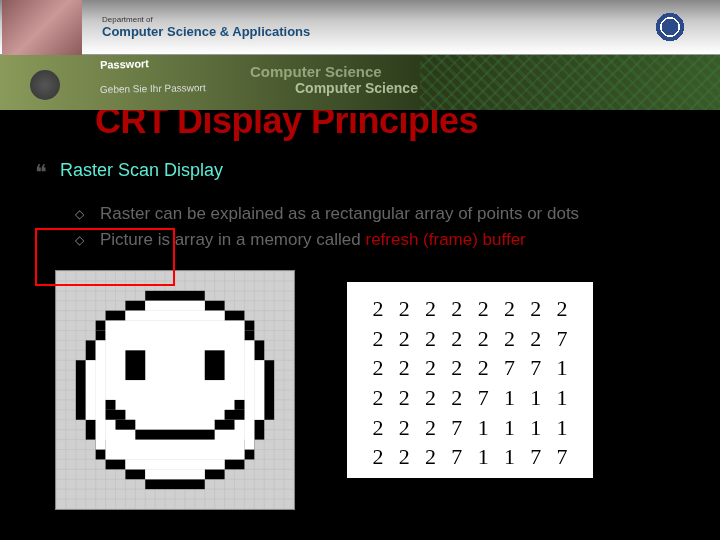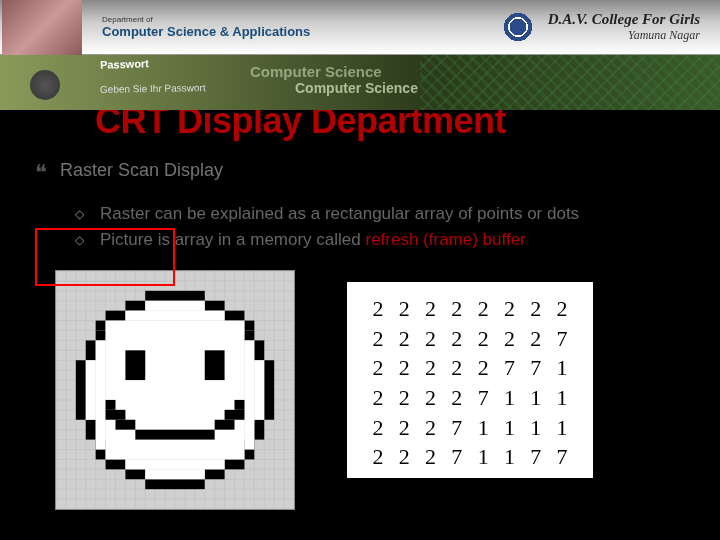--- a/index.html
+++ b/index.html
@@ -21,21 +21,21 @@
   .lock { position: absolute; left: 30px; top: 15px; width: 30px; height: 30px; background: radial-gradient(circle, #555, #333); border-radius: 50%; }
   .passwort { position: absolute; left: 100px; top: 3px; font-size: 11px; color: #fff; font-weight: bold; transform: rotate(-2deg); }
   .passwort2 { position: absolute; left: 100px; top: 28px; font-size: 10px; color: #ddd; transform: rotate(-1deg); }
   .cs-text { position: absolute; left: 250px; top: 8px; font-size: 15px; color: rgba(180,200,160,0.7); font-weight: bold; }
   .cs-text2 { position: absolute; left: 295px; top: 25px; font-size: 14px; color: rgba(200,220,180,0.8); font-weight: bold; }
   .content { padding: 8px 20px 0 95px; }
   h1 { color: #b00000; font-size: 36px; font-weight: bold; letter-spacing: -0.5px; }
   .bullets { margin-top: 18px; margin-left: -60px; }
   .bullet-main { display: flex; margin-bottom: 18px; }
   .quote-mark { color: #555; font-size: 22px; width: 25px; font-family: Georgia, serif; }
-  .bullet-main-text { color: #737373; font-size: 18px; }
+  .bullet-main-text { color: #5eead4; font-size: 18px; }
   .sub-bullets { margin-left: 40px; }
   .sub-bullet { display: flex; margin-bottom: 6px; }
   .diamond { color: #888; font-size: 12px; width: 25px; margin-top: 3px; }
   .sub-text { color: #666; font-size: 17px; text-align: right; }
   .highlight { color: #b00000; font-weight: normal; }
   .images-row { display: flex; margin-top: 20px; gap: 50px; margin-left: -40px; }
   .pixel-img { width: 240px; height: 240px; background: #d0d0d0; border: 1px solid #888; position: relative; }
   .pixel-grid { position: absolute; inset: 0; }
   .red-box { position: absolute; left: 35px; top: 228px; width: 140px; height: 58px; border: 2px solid #ff0000; z-index: 10; }
   .matrix-img { width: 250px; height: 200px; background: #fff; border: 2px solid #000; padding: 12px 18px; margin-top: 10px; }
@@ -47,40 +47,36 @@
 
 <div class="banner">
   <div class="banner-top">
     <div class="building"></div>
     <div class="dept-box">
       <div class="dept-small">Department of</div>
       <div class="dept-main">Computer Science &amp; Applications</div>
     </div>
     <div class="college-box">
       <div class="college-logo"></div>
-      <div class="college-text">
-        <div class="college-name">D.A.V. College For Girls</div>
-        <div class="college-loc">Yamuna Nagar</div>
-      </div>
     </div>
   </div>
   <div class="banner-bottom">
     <div class="circuit-overlay"></div>
     <div class="lock"></div>
     <div class="passwort">Passwort</div>
     <div class="passwort2">Geben Sie Ihr Passwort</div>
     <div class="cs-text">Computer Science</div>
     <div class="cs-text2">Computer Science</div>
   </div>
 </div>
 
 <div class="red-box"></div>
 
 <div class="content">
-  <h1>CRT Display Department</h1>
+  <h1>CRT Display Principles</h1>
 
   <div class="bullets">
     <div class="bullet-main">
       <span class="quote-mark">❝</span>
       <span class="bullet-main-text">Raster Scan Display</span>
     </div>
     <div class="sub-bullets">
       <div class="sub-bullet">
         <span class="diamond">◇</span>
         <span class="sub-text">Raster can be explained as a rectangular array of points or dots</span>

